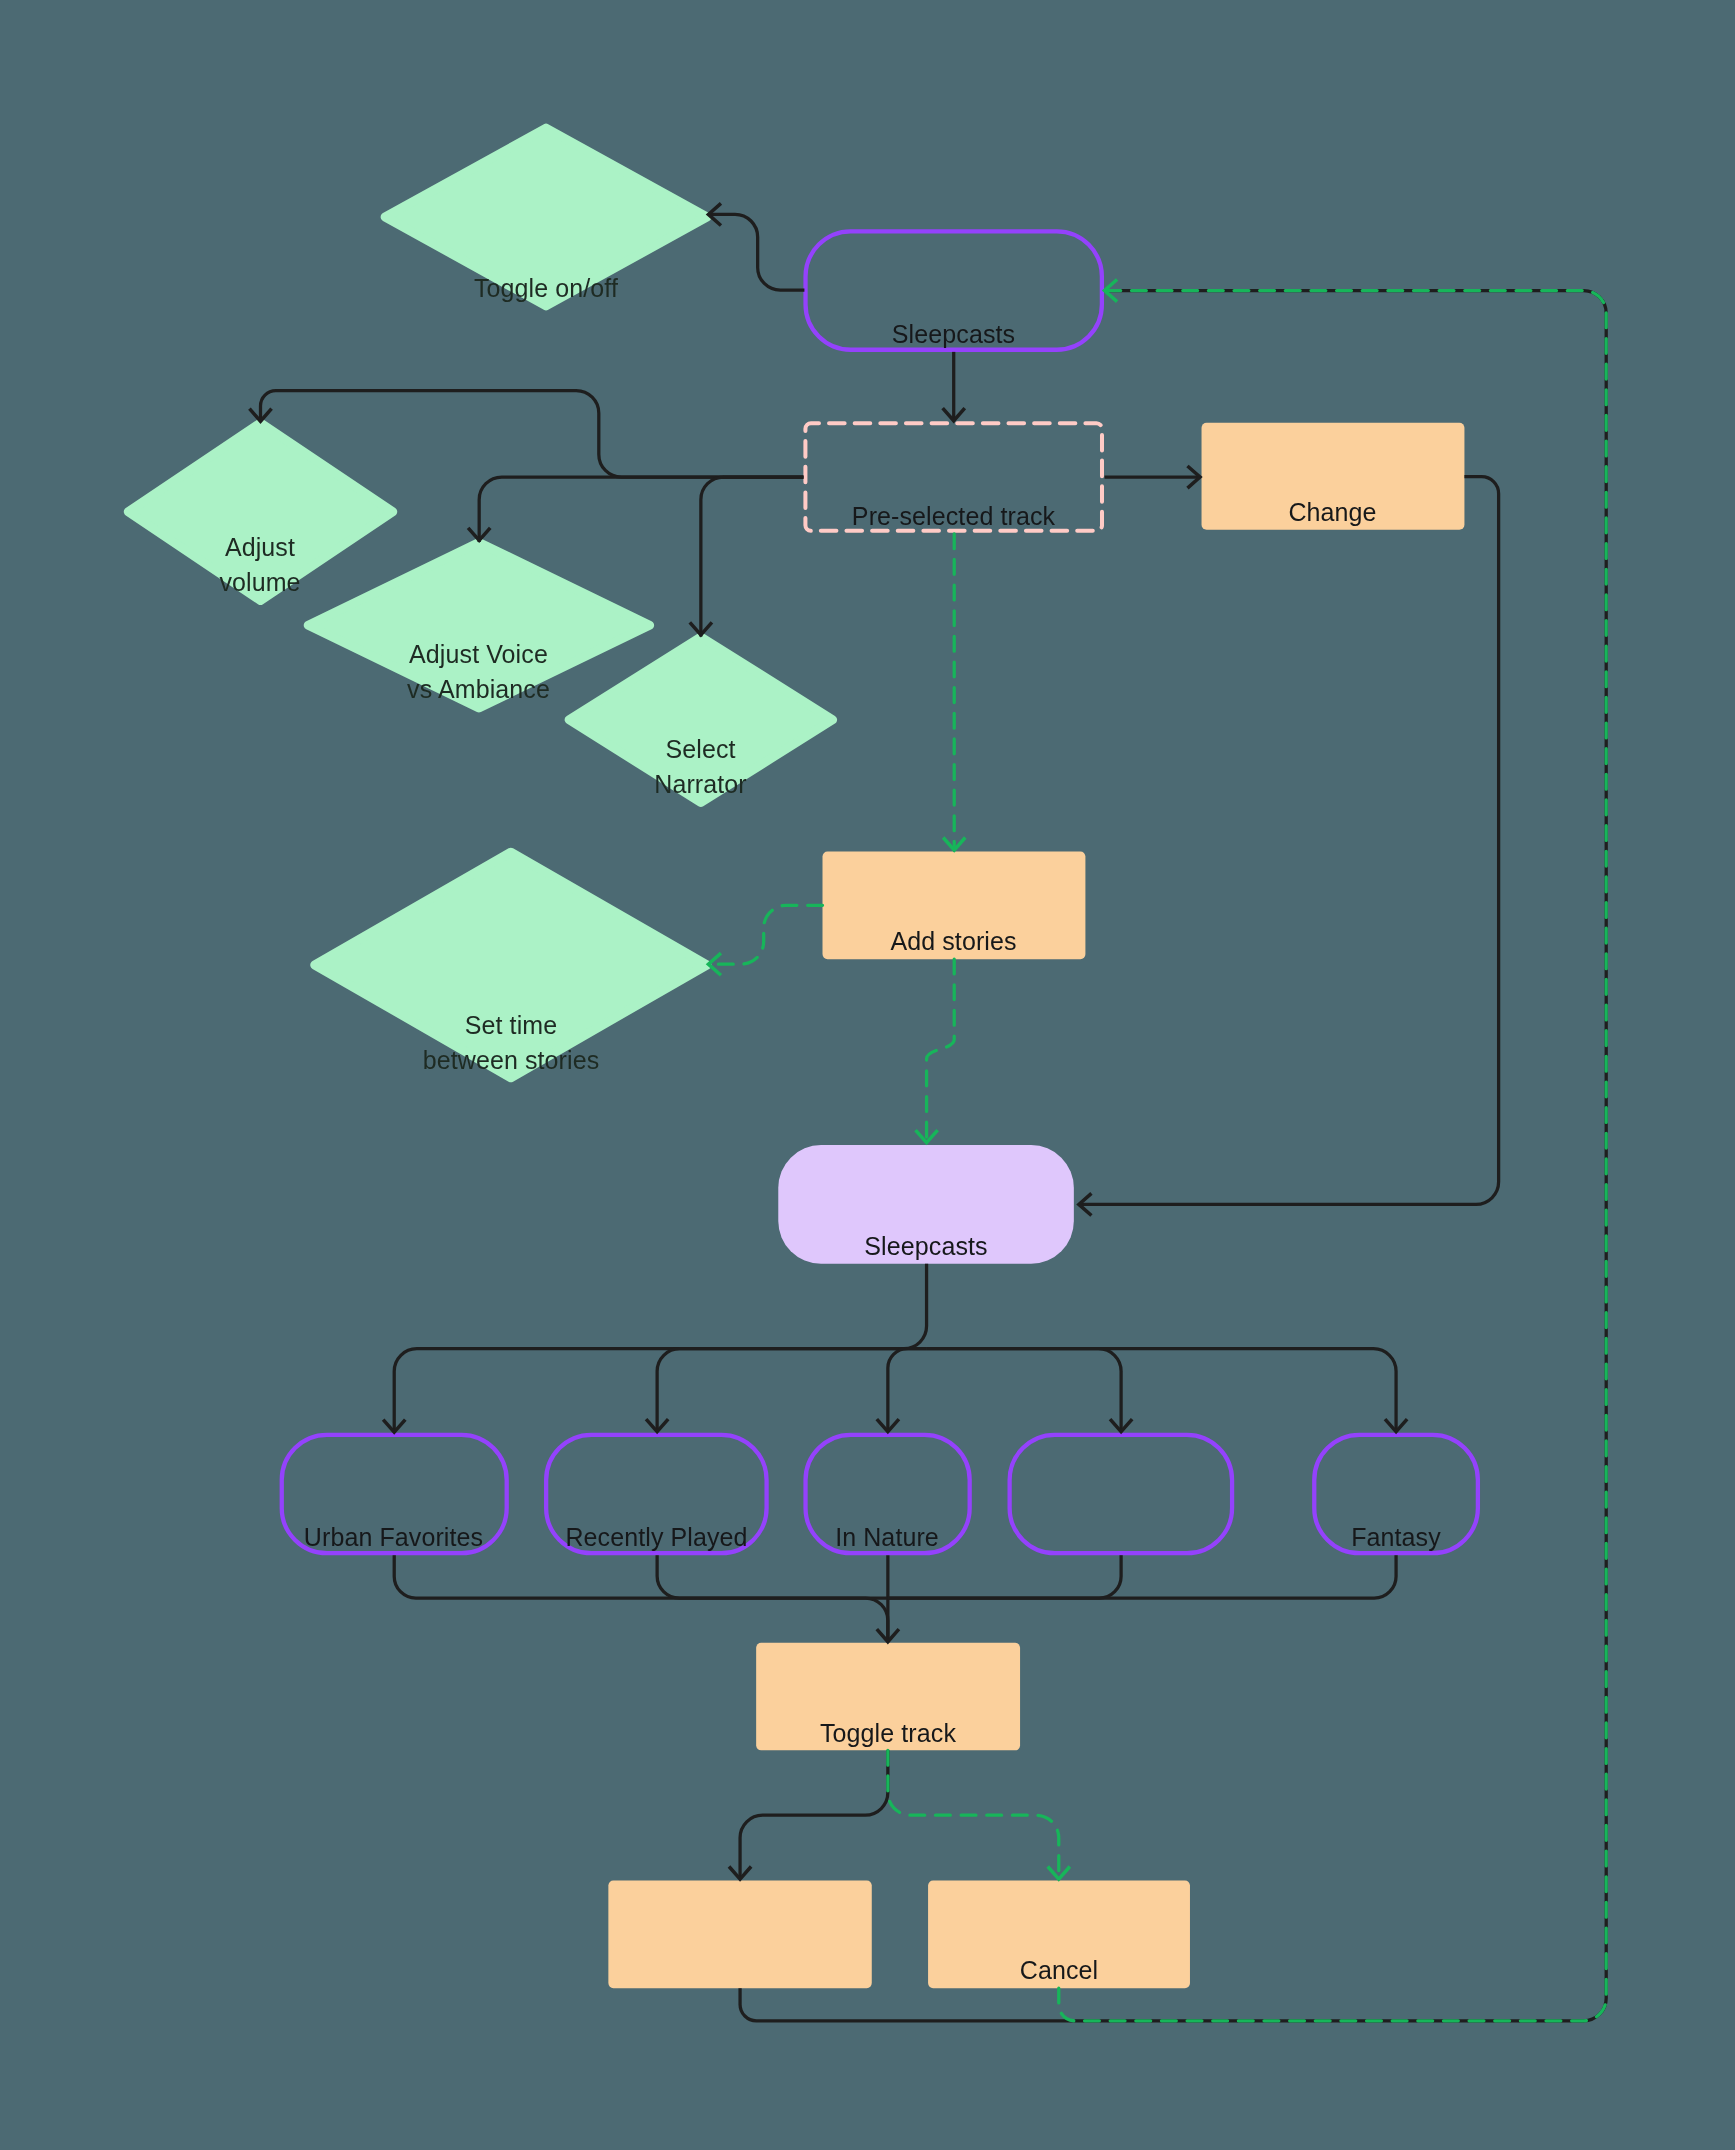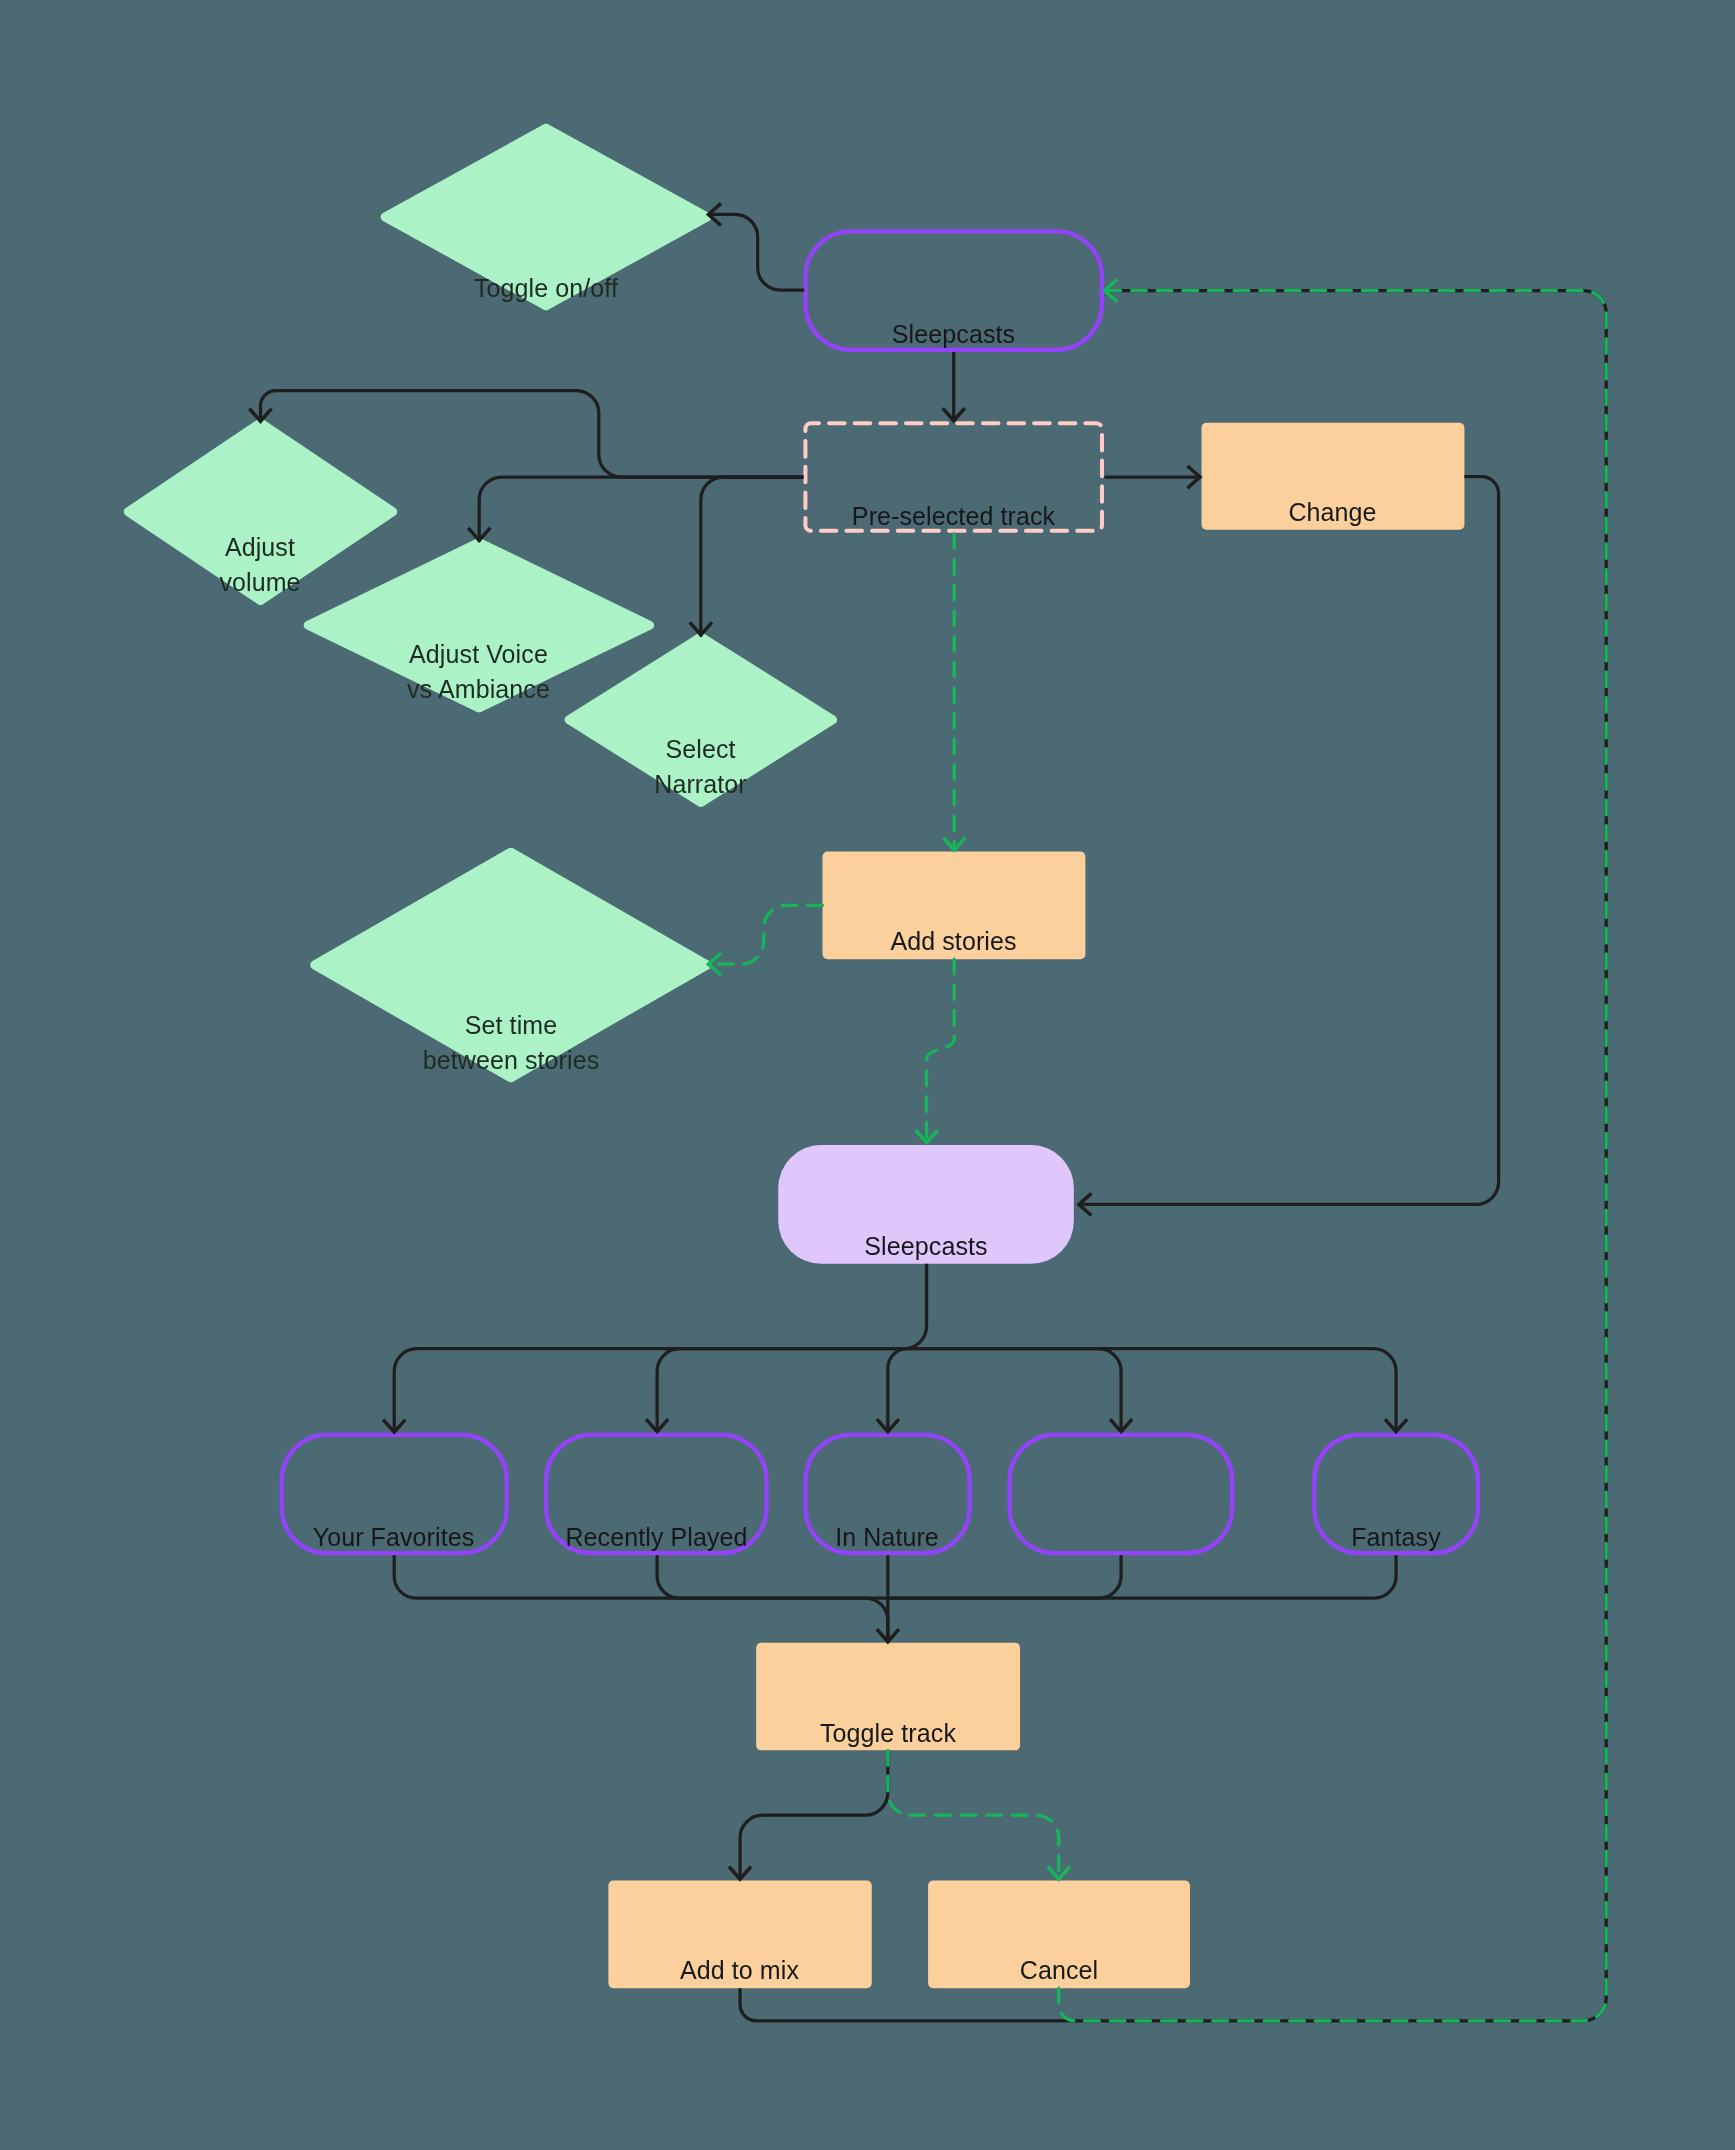--- a/index.html
+++ b/index.html
@@ -121,35 +121,32 @@
 <div class="nodetext t-dark" style="left:315px;top:852px;width:392px;height:226px;">
       <span>Set time<br>between stories</span>
     </div>
 <div class="nodetext t-black" style="left:822px;top:851px;width:263px;height:108px;">
       <span>Add stories</span>
     </div>
 <div class="nodetext t-black" style="left:778px;top:1145px;width:296px;height:119px;">
       <span>Sleepcasts</span>
     </div>
 <div class="nodetext t-black" style="left:279px;top:1432px;width:229px;height:123px;">
-      <span>Your Favorites</span>
+      <span>Urban Favorites</span>
     </div>
 <div class="nodetext t-black" style="left:544px;top:1432px;width:225px;height:123px;">
       <span>Recently Played</span>
     </div>
 <div class="nodetext t-black" style="left:803px;top:1432px;width:168px;height:123px;">
       <span>In Nature</span>
     </div>
 <div class="nodetext t-black" style="left:1312px;top:1432px;width:168px;height:123px;">
       <span>Fantasy</span>
     </div>
 <div class="nodetext t-black" style="left:756px;top:1643px;width:264px;height:108px;">
       <span>Toggle track</span>
     </div>
-<div class="nodetext t-black" style="left:608px;top:1880px;width:263px;height:108px;">
-      <span>Add to mix</span>
-    </div>
 <div class="nodetext t-black" style="left:928px;top:1880px;width:262px;height:108px;">
       <span>Cancel</span>
     </div>
 
 </div>
 
 
 </body></html>

